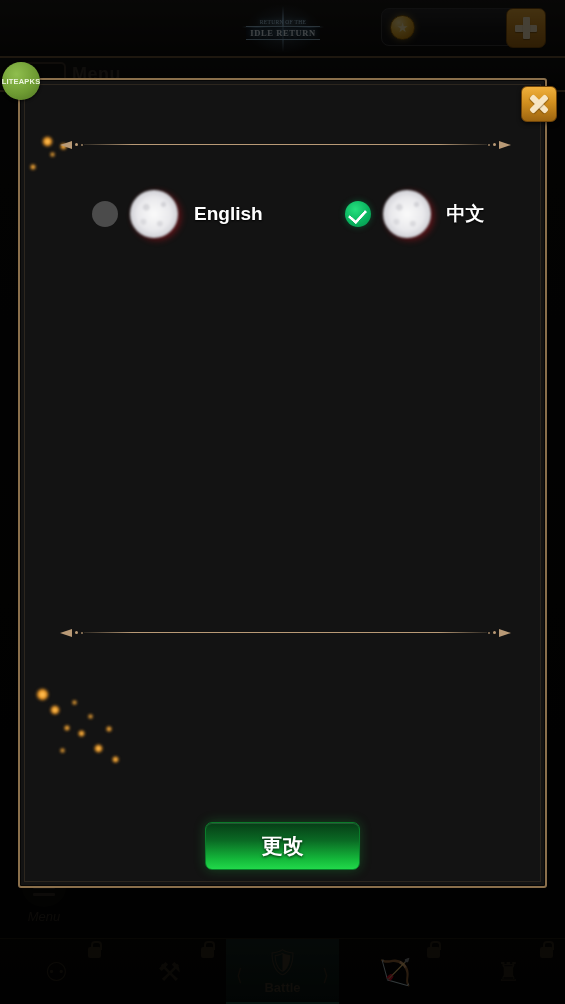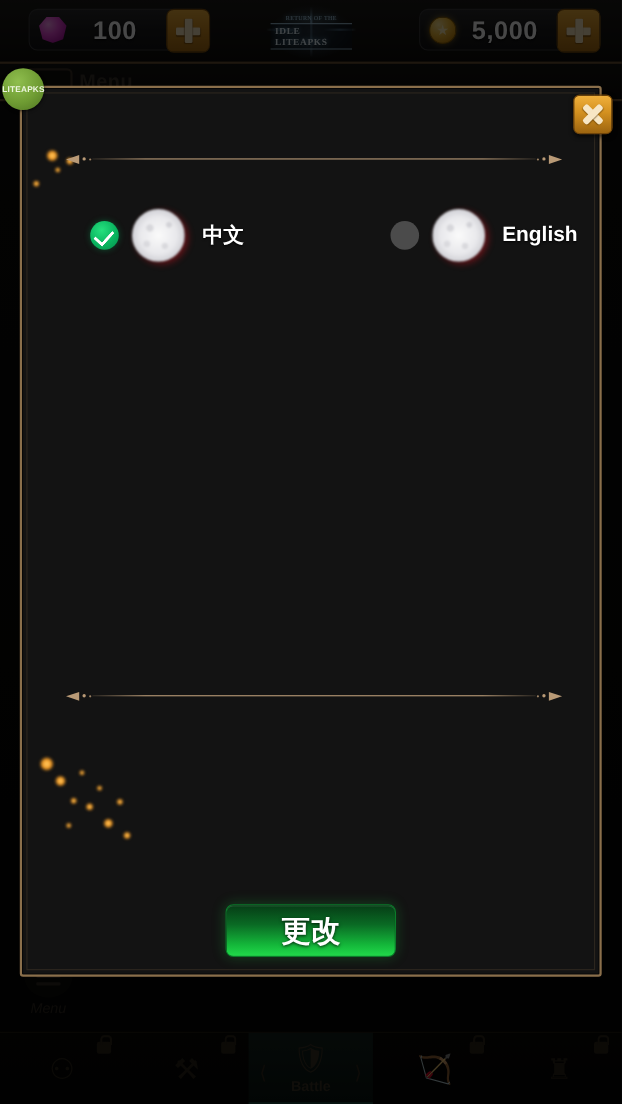--- a/index.html
+++ b/index.html
@@ -102,21 +102,21 @@
     position:absolute; left:72px; top:64px; font-size:18px; font-weight:bold;
     color:#3a352c; letter-spacing:.5px; z-index:3;
   }
   .avatar-frame{
     position:absolute; left:22px; top:62px; width:44px; height:40px;
     border:2px solid #3a3026; border-radius:5px; background:#100f0d; z-index:3;
   }
   .liteapks{
     position:absolute; left:2px; top:62px; width:38px; height:38px; border-radius:50%;
     background:radial-gradient(circle at 38% 32%,#8fbe4e 0%,#6f9c33 55%,#4f7522 100%);
-    display:flex; align-items:center; justify-content:flex-start; z-index:20;
+    display:flex; align-items:center; justify-content:center; z-index:20;
     box-shadow:0 1px 3px rgba(0,0,0,.7);
   }
   .liteapks span{ color:#ecf5de; font-size:7.5px; font-weight:bold; letter-spacing:.2px; }
 
   
   .menu-btn{
     position:absolute; left:18px; top:868px; width:52px; height:56px; z-index:3;
     display:flex; flex-direction:column; align-items:center; justify-content:center;
   }
   .menu-circ{
@@ -235,54 +235,48 @@
   }
 
   
   .confirm{
     position:absolute; left:185px; top:742px; width:155px; height:48px; border-radius:7px;
     background:linear-gradient(180deg,#063d16 0%,#0a6a24 38%,#14b73a 78%,#21d94a 100%);
     border:1px solid #0a7c2a;
     display:flex; align-items:center; justify-content:center;
     box-shadow:0 0 12px rgba(28,200,70,.28), inset 0 1px 0 rgba(255,255,255,.12);
   }
-  .confirm span{ color:#fff; font-size:27px; font-weight:bold; text-shadow:0 1px 3px rgba(0,0,0,.8); }
+  .confirm span{ color:#fff; font-size:21px; font-weight:bold; text-shadow:0 1px 3px rgba(0,0,0,.8); }
 
   
   .ember{ position:absolute; border-radius:50%; filter:blur(1.6px);
           background:radial-gradient(circle,#ffcf6b 0%,#f59a22 45%,rgba(200,110,10,0) 72%); }
 </style>
 </head>
 <body>
 
 <div class="game-bg"></div>
 
 <div class="profile-row"></div>
 <div class="avatar-frame"></div>
 <div class="profile-name">Menu</div>
 
 <div class="topbar">
-  <div class="cur-pill left">
-    <div class="gem-ico"></div>
-    <div class="cur-val">100</div>
-    <div class="plus-btn"></div>
-  </div>
 
   <div class="logo-wrap">
     <div class="logo-burst"></div>
     <div class="logo-spike"></div>
     <div class="logo-wing l"></div>
     <div class="logo-wing r"></div>
     <div class="logo-top">RETURN OF THE</div>
-    <div class="logo-ribbon">IDLE LITEAPKS</div>
+    <div class="logo-ribbon">IDLE RETURN</div>
   </div>
 
   <div class="cur-pill right">
     <div class="coin-ico"></div>
-    <div class="cur-val">5,000</div>
     <div class="plus-btn"></div>
   </div>
 </div>
 
 <div class="liteapks">
   <span>LITEAPKS</span>
 </div>
 
 <div class="menu-btn">
   <div class="menu-circ">
@@ -341,29 +335,29 @@
     </div>
     <div class="orn r">
       <div class="tip"></div>
         <div class="dot"></div>
         <div class="dot2"></div>
     </div>
   </div>
 
   <div class="lang-grid">
     <div class="lang-row">
+      <div class="lang-col">
+        <div class="radio"></div>
+        <div class="flag redfringe"></div>
+        <div class="lang-name">English</div>
+      </div>
       <div class="lang-col second">
         <div class="radio checked"></div>
         <div class="flag redfringe"></div>
         <div class="lang-name">中文</div>
-      </div>
-      <div class="lang-col">
-        <div class="radio"></div>
-        <div class="flag redfringe"></div>
-        <div class="lang-name">English</div>
       </div>
     </div>
     <div class="lang-row">
     </div>
   </div>
 
   <div class="divider" style="top:546px;">
     <div class="line"></div>
     <div class="orn l">
       <div class="tip"></div>

